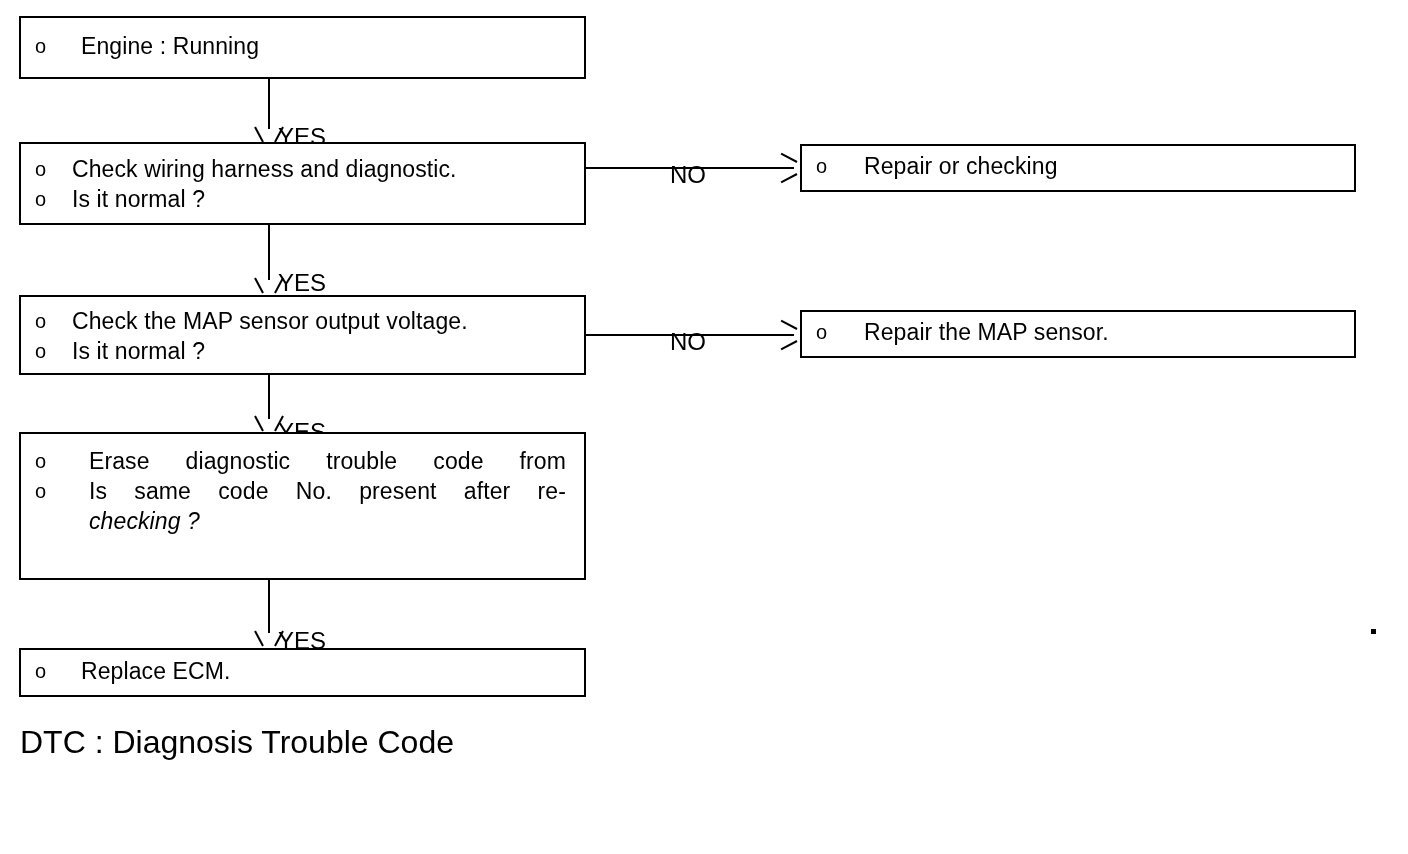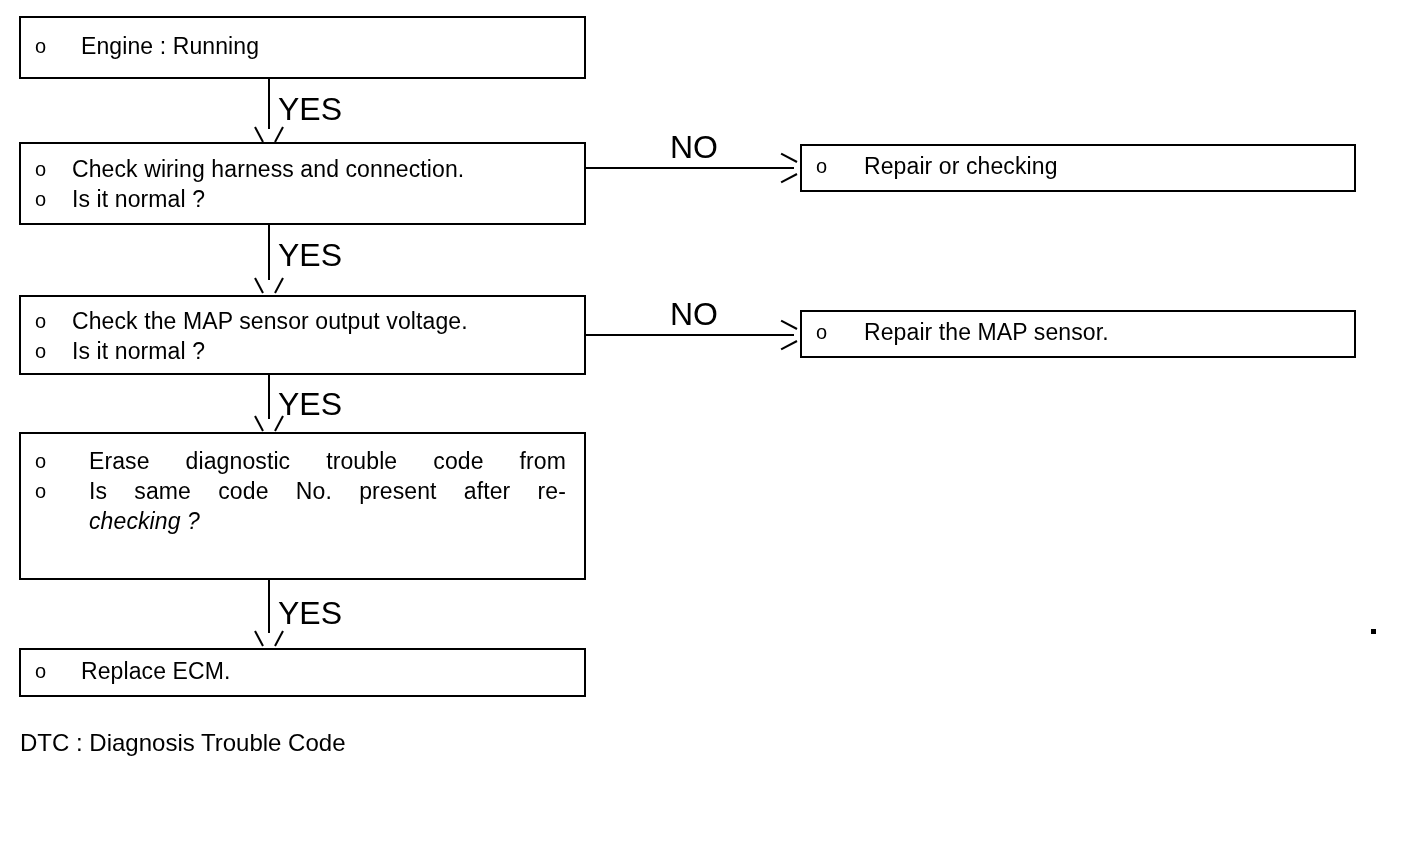--- a/index.html
+++ b/index.html
@@ -145,31 +145,32 @@
     height: 2px;
     width: 18px;
     background: #000000;
     left: -3px;
   }
   .hhead::before { top: 2px;    transform: rotate(28deg);  transform-origin: right center; }
   .hhead::after  { bottom: 2px; transform: rotate(-28deg); transform-origin: right center; }
 
   .edge-label {
     position: absolute;
-    font-size: 32px;
+    font-size: 24px;
     line-height: 26px;
     white-space: nowrap;
+    margin-top: 28px;
   }
 
   
   .legend {
     position: absolute;
     left: 20px;
     top: 726px;
-    font-size: 24px;
+    font-size: 32px;
     line-height: 33px;
     white-space: nowrap;
   }
 
   .speck {
     position: absolute;
     left: 1371px; top: 629px;
     width: 5px; height: 5px;
     background: #000000;
   }
@@ -189,21 +190,21 @@
   </div>
 
   <div class="vline" style="left:268px; top:79px; height:50px;"></div>
   <div class="vhead" style="left:261px; top:127px;"></div>
   <div class="edge-label" style="left:278px; top:96px;">YES</div>
 
   <div class="fbox" id="box-wiring">
     <div class="inner">
       <div class="rowline">
         <span class="bullet">o</span>
-        <span class="btext">Check wiring harness and connection.</span>
+        <span class="btext">Check wiring harness and diagnostic.</span>
       </div>
       <div class="rowline">
         <span class="bullet">o</span>
         <span class="btext">Is it normal ?</span>
       </div>
     </div>
   </div>
 
   <div class="hline" style="left:586px; top:167px; width:208px;"></div>
   <div class="hhead" style="left:782px; top:159px;"></div>

